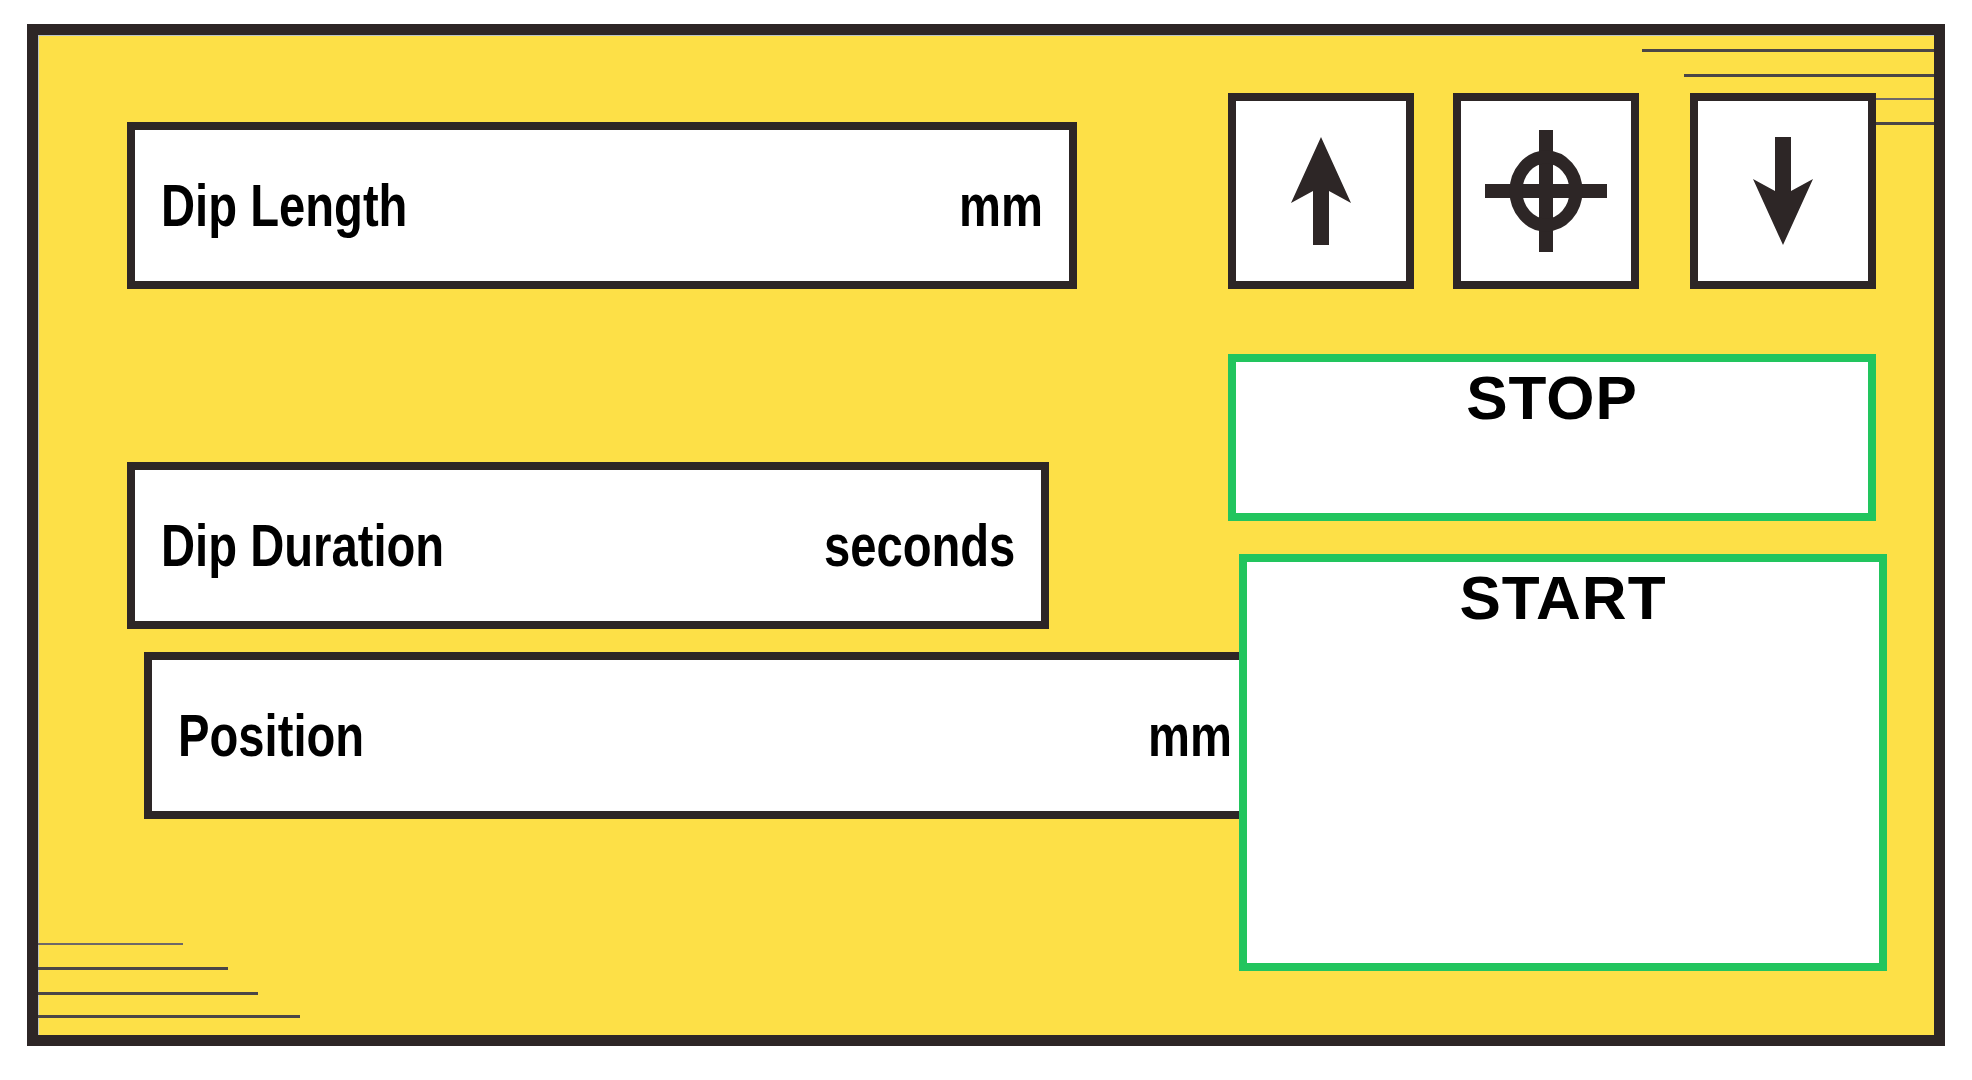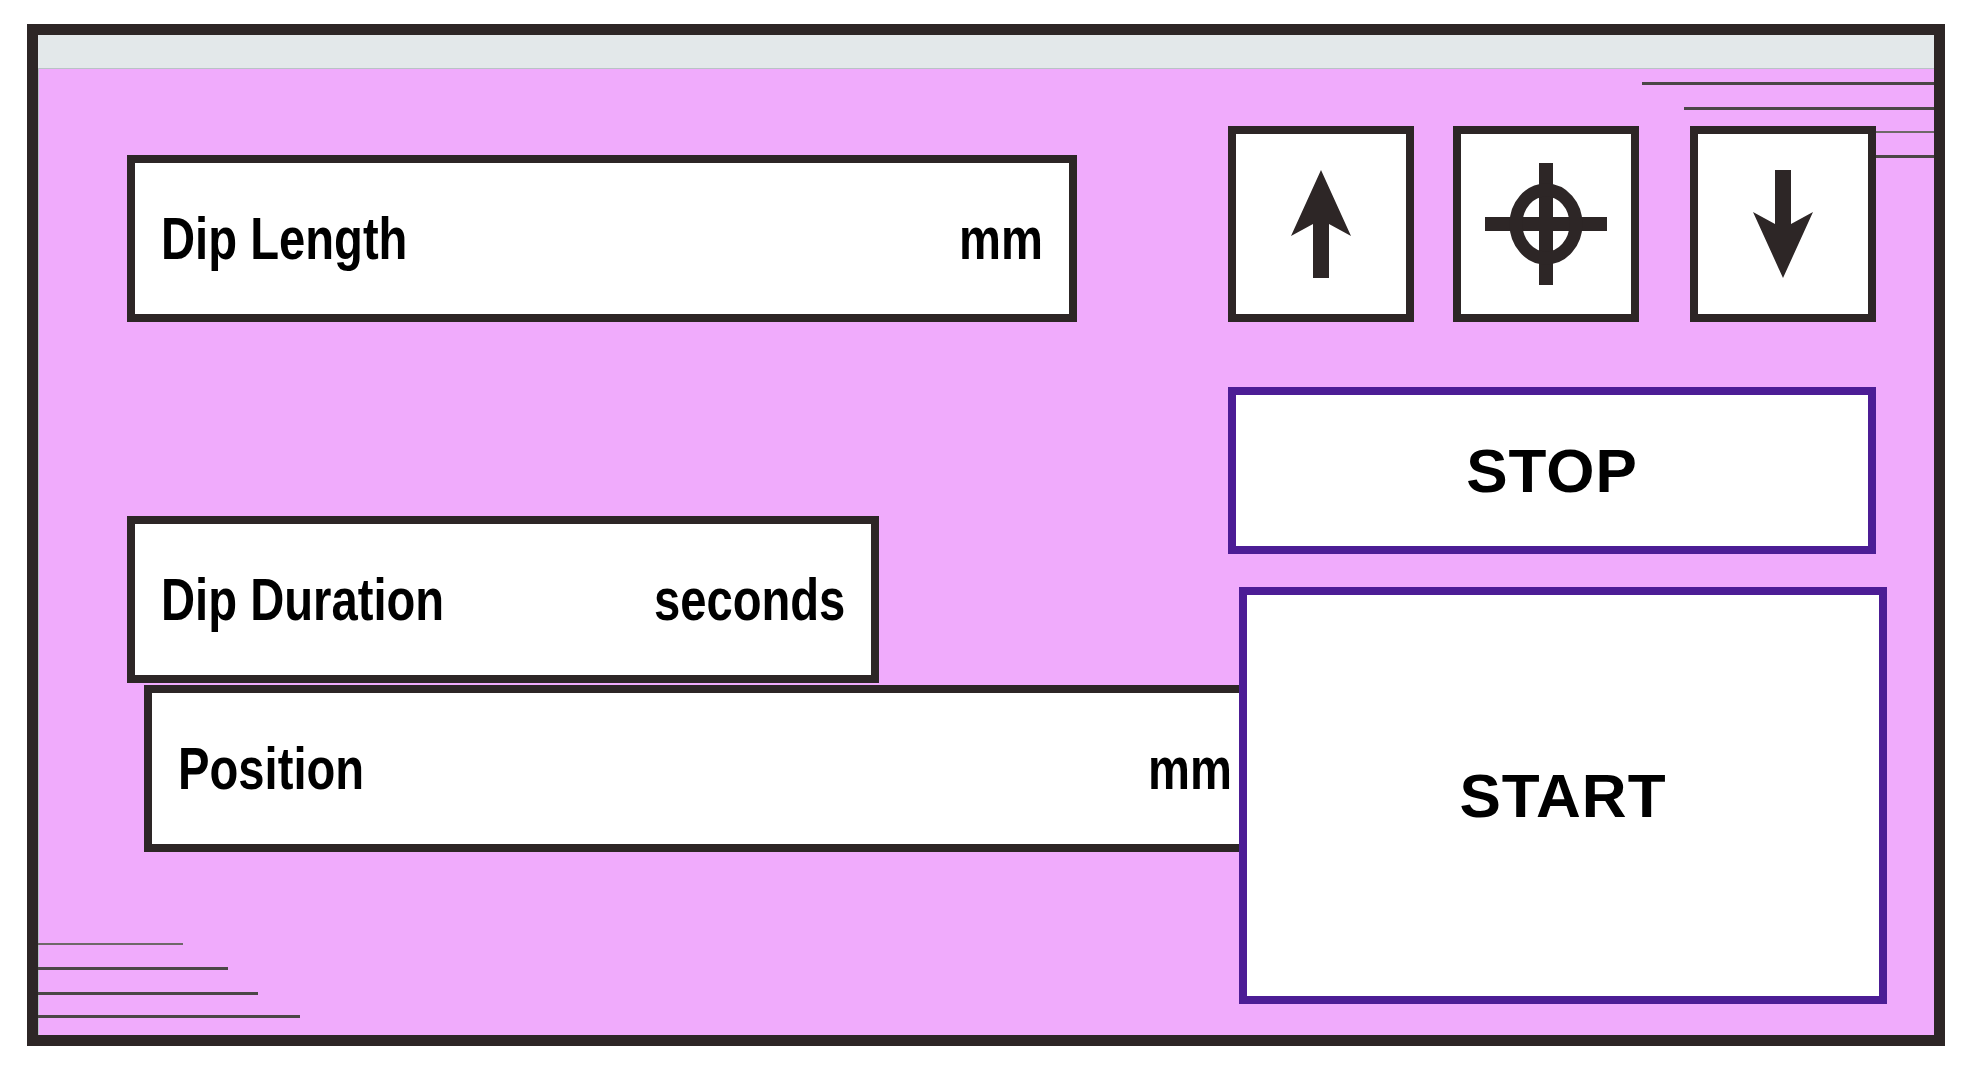--- a/index.html
+++ b/index.html
@@ -22,23 +22,22 @@
     top: 24px;
     width: 1918px;
     height: 1022px;
     box-sizing: border-box;
     border: 11px solid #2d2626;
     background: #e3e8ea;
   }
   #panel-surface {
     position: absolute;
     inset: 0;
-    background: #f0abfc;
+    background: #fde047;
     box-shadow: inset 1px 1px 0 0 #b9c2c6;
-    margin-top: 33px;
   }
 
   
   .hatch-line {
     position: absolute;
     height: 3px;
     background: #4b4646;
   }
   .hatch-line.thin { height: 2px; background: #6e6868; }
 
@@ -84,24 +83,23 @@
     display: flex;
     align-items: center;
     justify-content: center;
   }
   .jog-button svg { display: block; }
 
   
   .action-button {
     position: absolute;
     box-sizing: border-box;
-    border: 8px solid #4c1d95;
+    border: 8px solid #22c55e;
     background: #ffffff;
     display: flex;
-    align-items: center;
     justify-content: center;
   }
   .action-button-label {
     font-size: 62px;
     font-weight: bold;
     color: #000000;
     font-family: "Liberation Sans", sans-serif;
     letter-spacing: 1px;
   }
 </style>
@@ -120,21 +118,21 @@
     <div class="hatch-line" style="left:0px; bottom:65px; width:190px;"></div>
     <div class="hatch-line" style="left:0px; bottom:40px; width:220px;"></div>
     <div class="hatch-line" style="left:0px; bottom:17px; width:262px;"></div>
 
     <div class="readout-field" style="left:89px; top:87px; width:950px; height:167px;">
       <span class="readout-label">Dip Length</span>
       <span class="readout-unit" style="right:26px;">mm</span>
     </div>
 
 
-    <div class="readout-field" style="left:89px; top:448px; width:752px; height:167px;">
+    <div class="readout-field" style="left:89px; top:427px; width:922px; height:167px;">
       <span class="readout-label">Dip Duration</span>
       <span class="readout-unit" style="right:26px;">seconds</span>
     </div>
 
     <div class="readout-field" style="left:106px; top:617px; width:1104px; height:167px;">
       <span class="readout-label">Position</span>
       <span class="readout-unit" style="right:8px;">mm</span>
     </div>
 
     <div class="jog-button" style="left:1190px; top:58px; width:186px; height:196px;">

